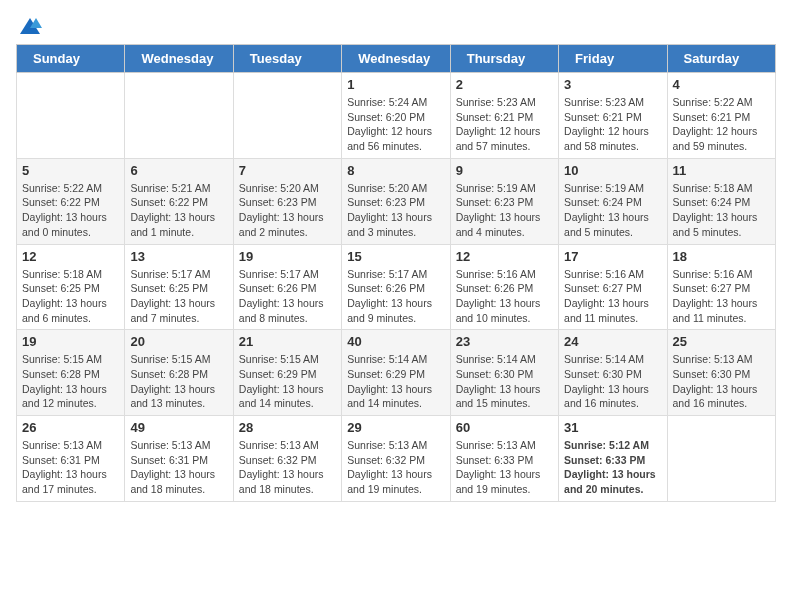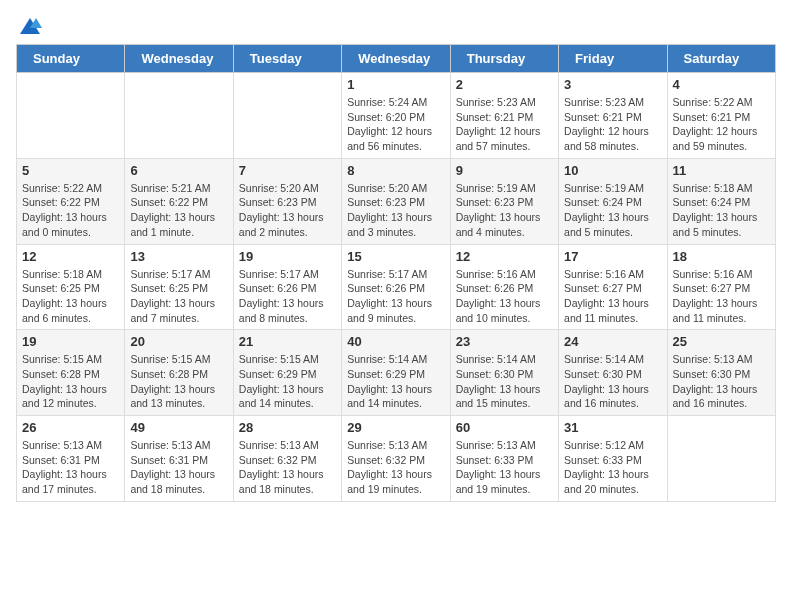--- a/index.html
+++ b/index.html
@@ -315,20 +315,20 @@
 Daylight: 13 hours and 19 minutes.</div>
         </td>
         <td>
           <div class="day-number">60</div>
           <div class="day-info" style="white-space: pre-line;">Sunrise: 5:13 AM
 Sunset: 6:33 PM
 Daylight: 13 hours and 19 minutes.</div>
         </td>
         <td>
           <div class="day-number">31</div>
-          <div class="day-info" style="white-space: pre-line;">Sunrise: 5:12 AM
+          <div class="day-info" style="white-space: pre-line; font-weight: bold;">Sunrise: 5:12 AM
 Sunset: 6:33 PM
 Daylight: 13 hours and 20 minutes.</div>
         </td>
         <td class="empty-cell"></td>
       </tr>
     </tbody>
 </table>
 
 </body></html>

